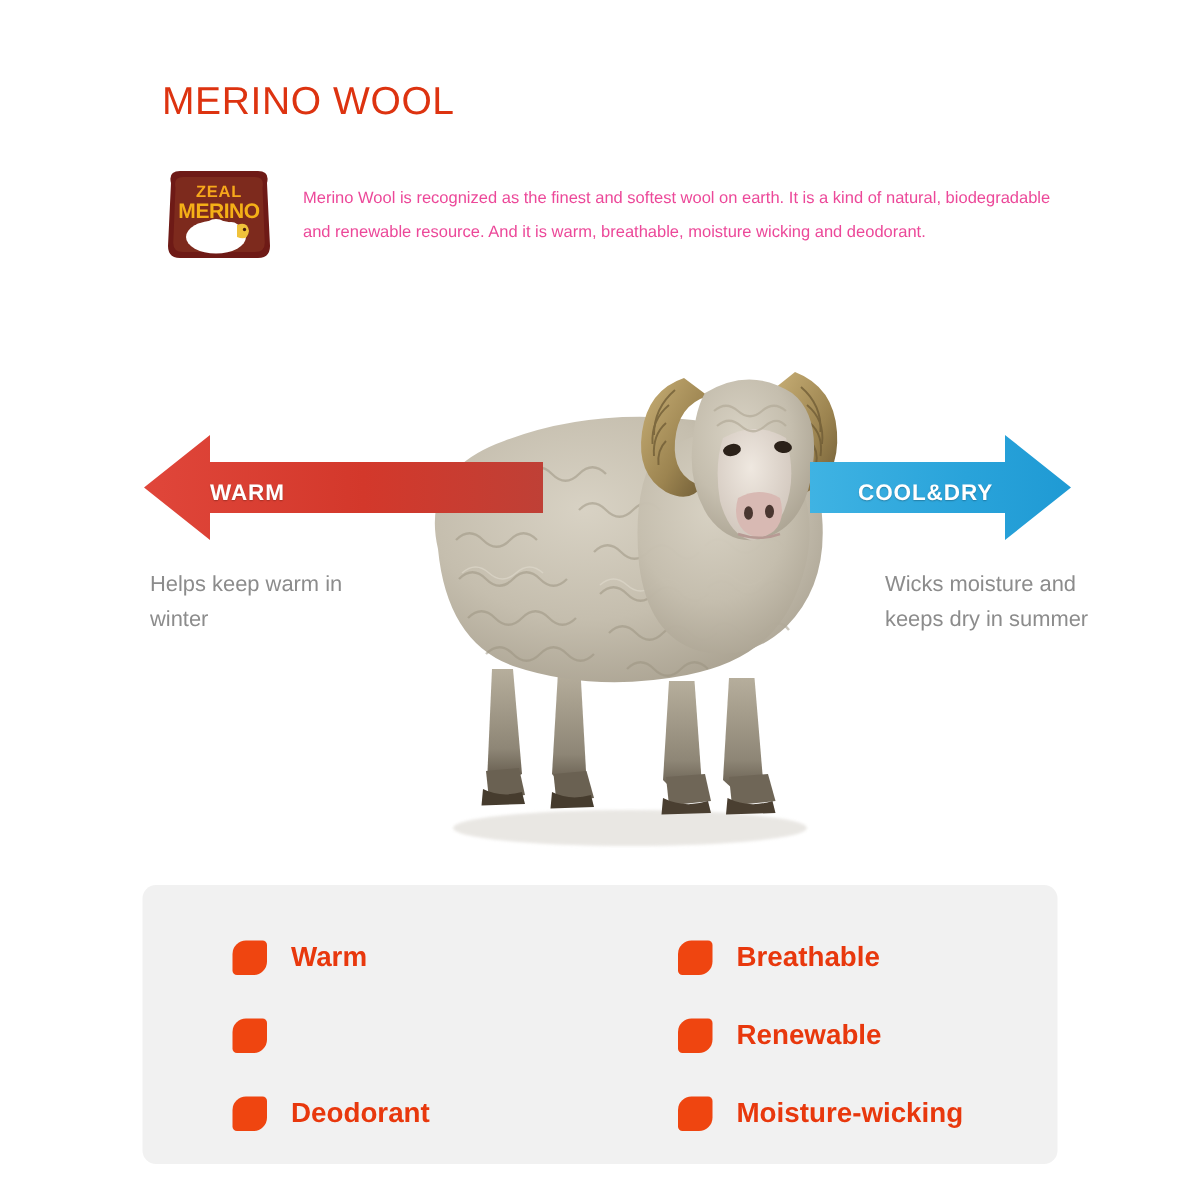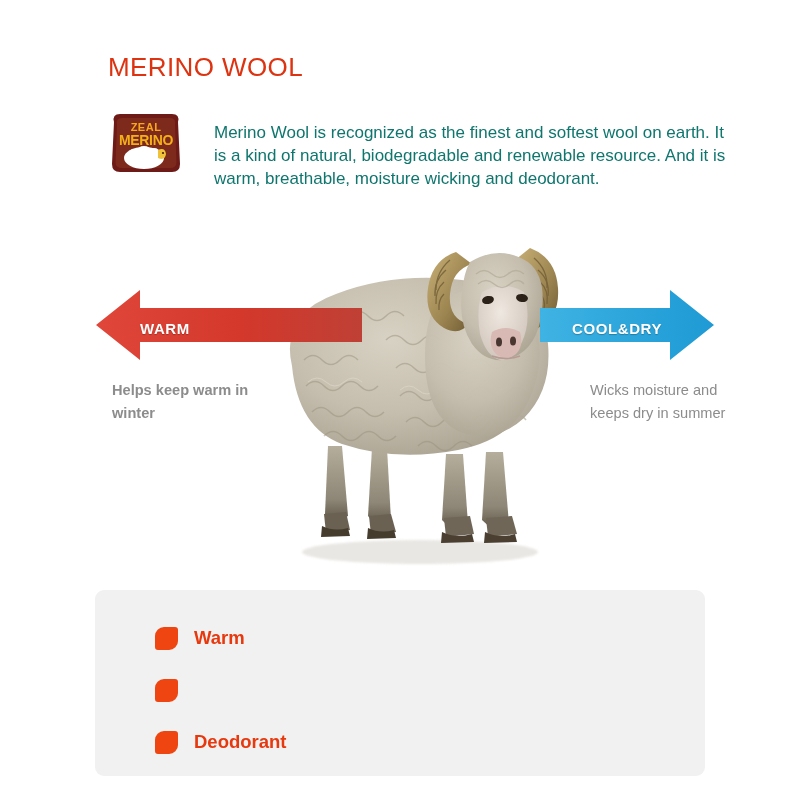--- a/index.html
+++ b/index.html
@@ -47,24 +47,23 @@
     position: absolute;
     inset: 0;
   }
 
   
   .intro {
     position: absolute;
     left: 202px;
     top: 121px;
     width: 512px;
-    font-size: 17px;
+    font-size: 11px;
     line-height: 23px;
-    color: #0f766e;
-    margin-left: 12px;
+    color: #ec4899;
   }
 
   
   .sheep-wrap {
     position: absolute;
     left: 220px;
     top: 196px;
     width: 390px;
     height: 380px;
   }
@@ -100,21 +99,21 @@
   .label-warm { left: 140px; top: 320px; }
   .label-cool { left: 572px; top: 320px; }
 
   
   .caption {
     position: absolute;
     font-size: 14.6px;
     line-height: 23px;
     color: #8c8c8c;
   }
-  .caption-left  { left: 112px; top: 379px; width: 160px; font-weight: bold; }
+  .caption-left  { left: 100px; top: 379px; width: 160px; }
   .caption-right { left: 590px; top: 379px; width: 150px; }
 
   
   .features {
     position: absolute;
     left: 95px;
     top: 590px;
     width: 610px;
     height: 186px;
     background: #f1f1f1;
@@ -314,15 +313,29 @@
         <span class="feat-label">Warm</span>
       </div>
       <div class="feat-item">
         <span class="feat-bullet"></span>
       </div>
       <div class="feat-item">
         <span class="feat-bullet"></span>
         <span class="feat-label">Deodorant</span>
       </div>
     </div>
+    <div class="feat-col feat-col-right">
+      <div class="feat-item">
+        <span class="feat-bullet"></span>
+        <span class="feat-label">Breathable</span>
+      </div>
+      <div class="feat-item">
+        <span class="feat-bullet"></span>
+        <span class="feat-label">Renewable</span>
+      </div>
+      <div class="feat-item">
+        <span class="feat-bullet"></span>
+        <span class="feat-label">Moisture-wicking</span>
+      </div>
+    </div>
   </div>
 
 </div>
 
 </body></html>

